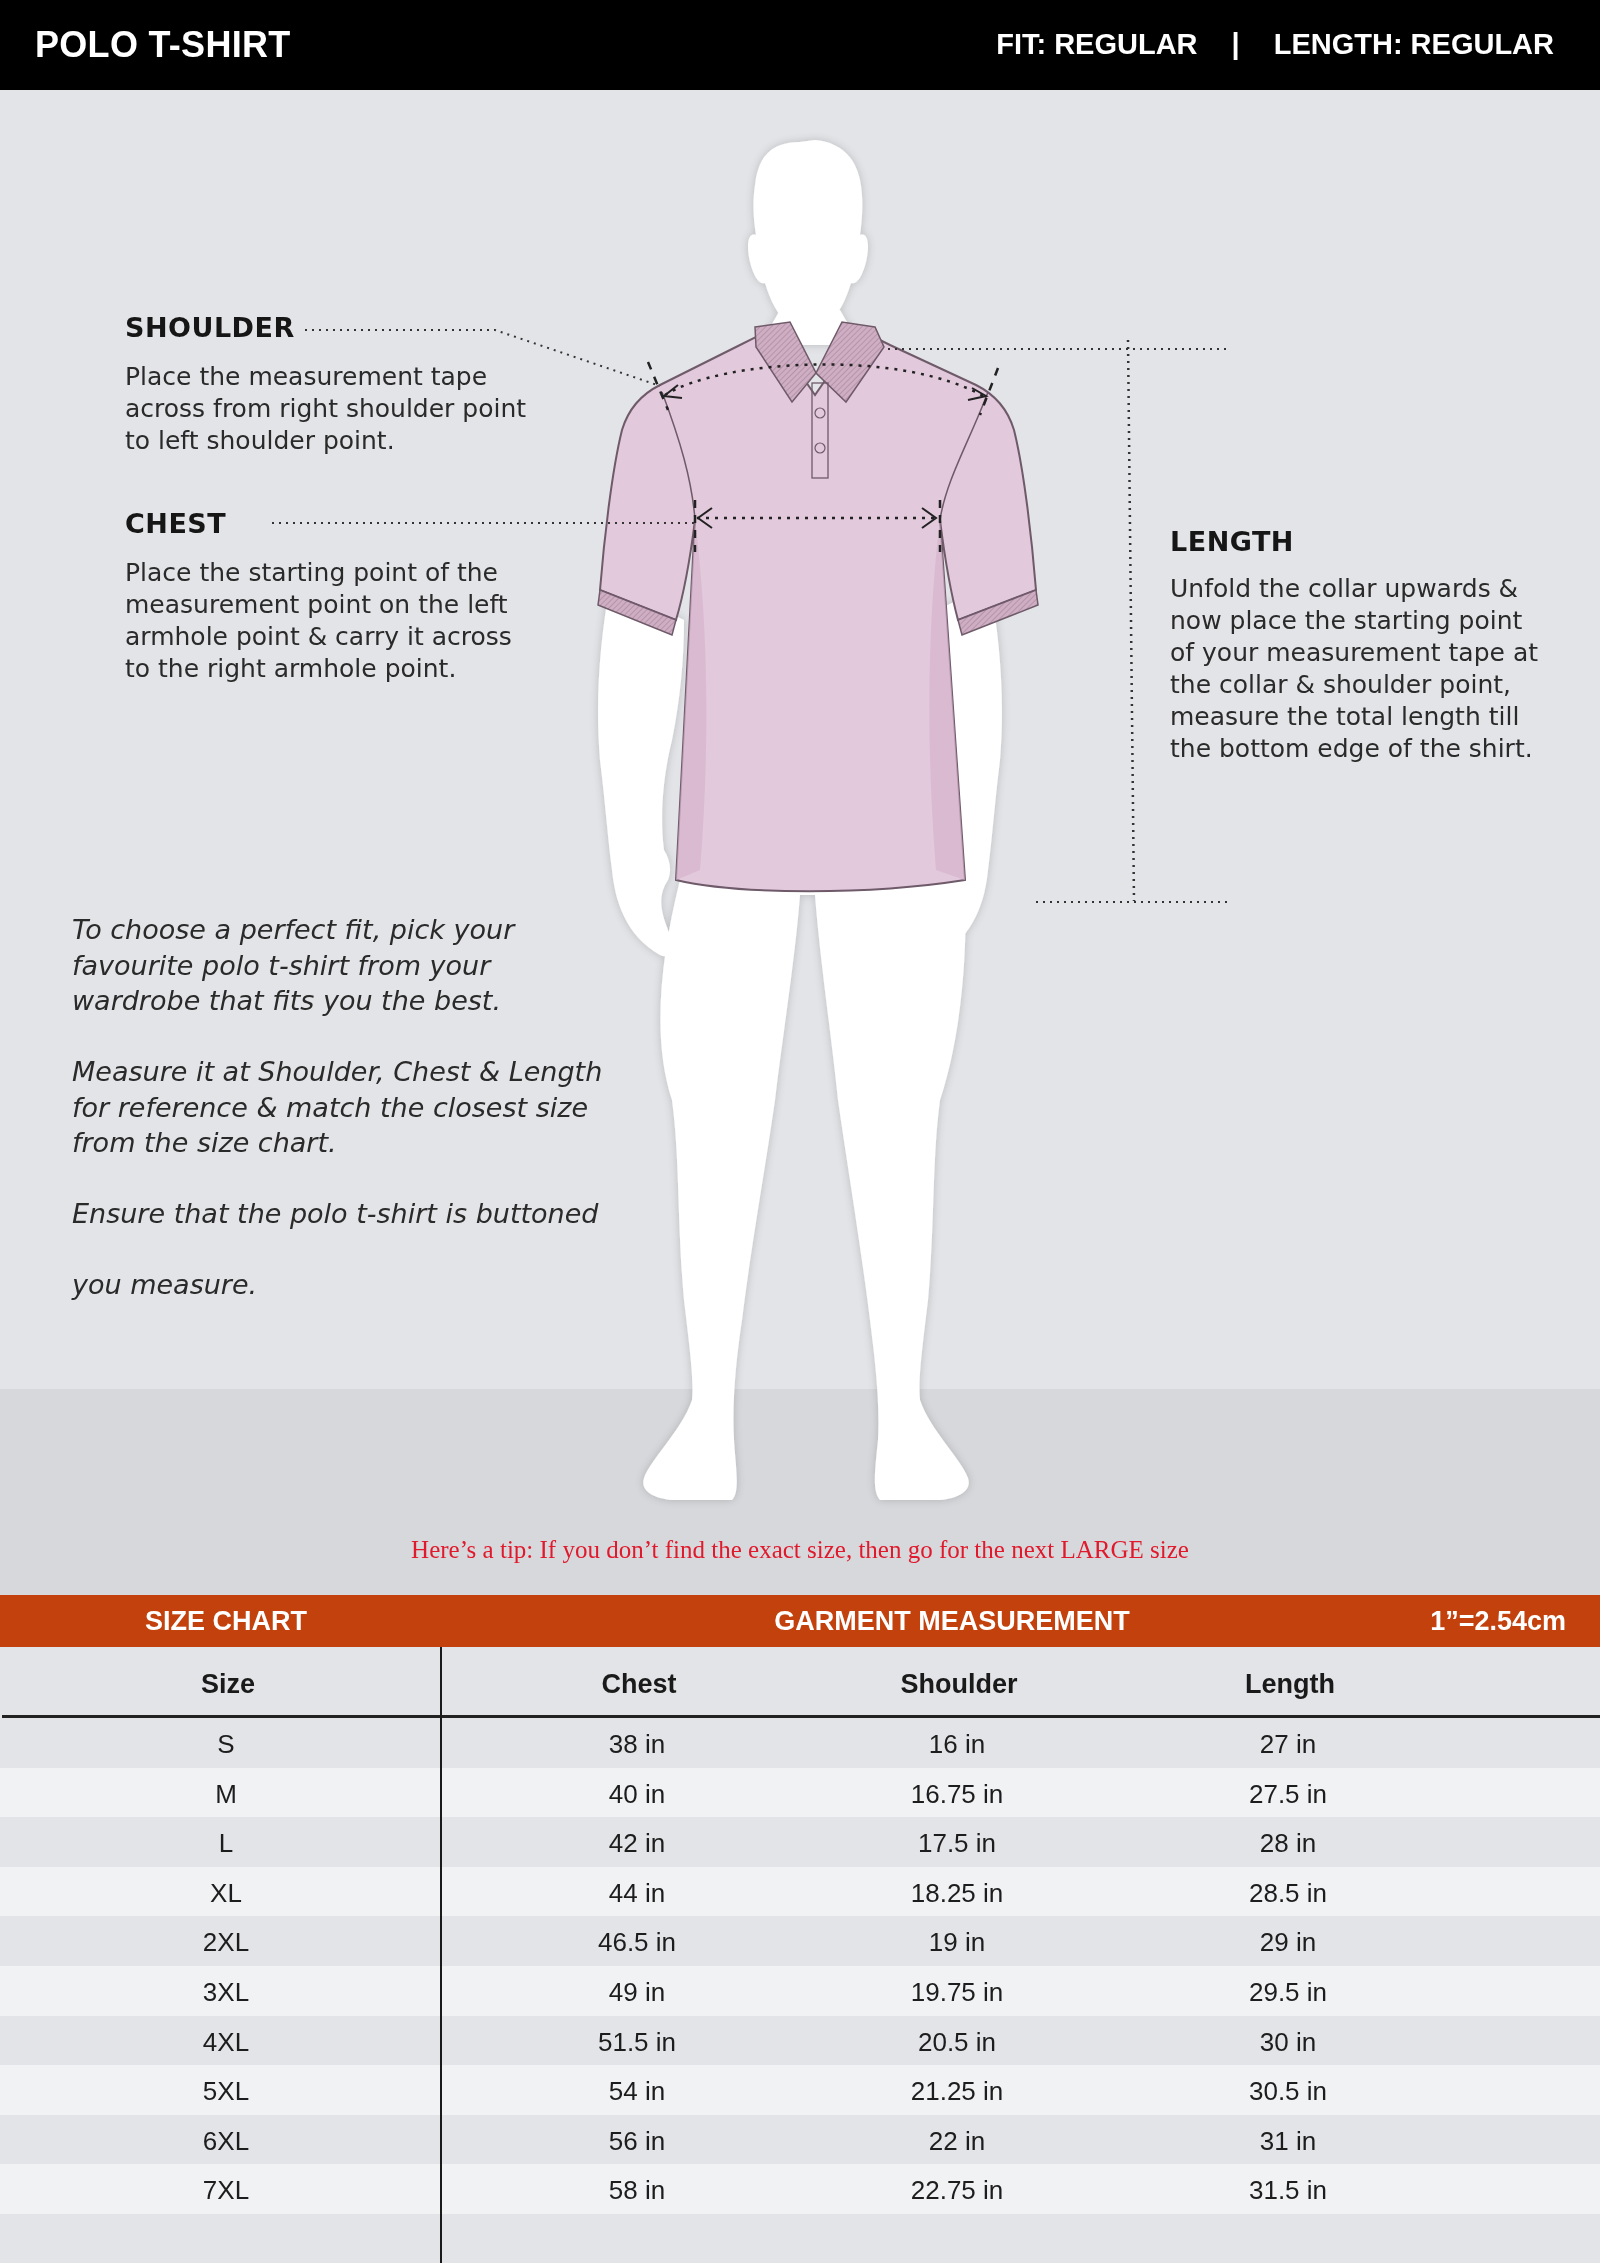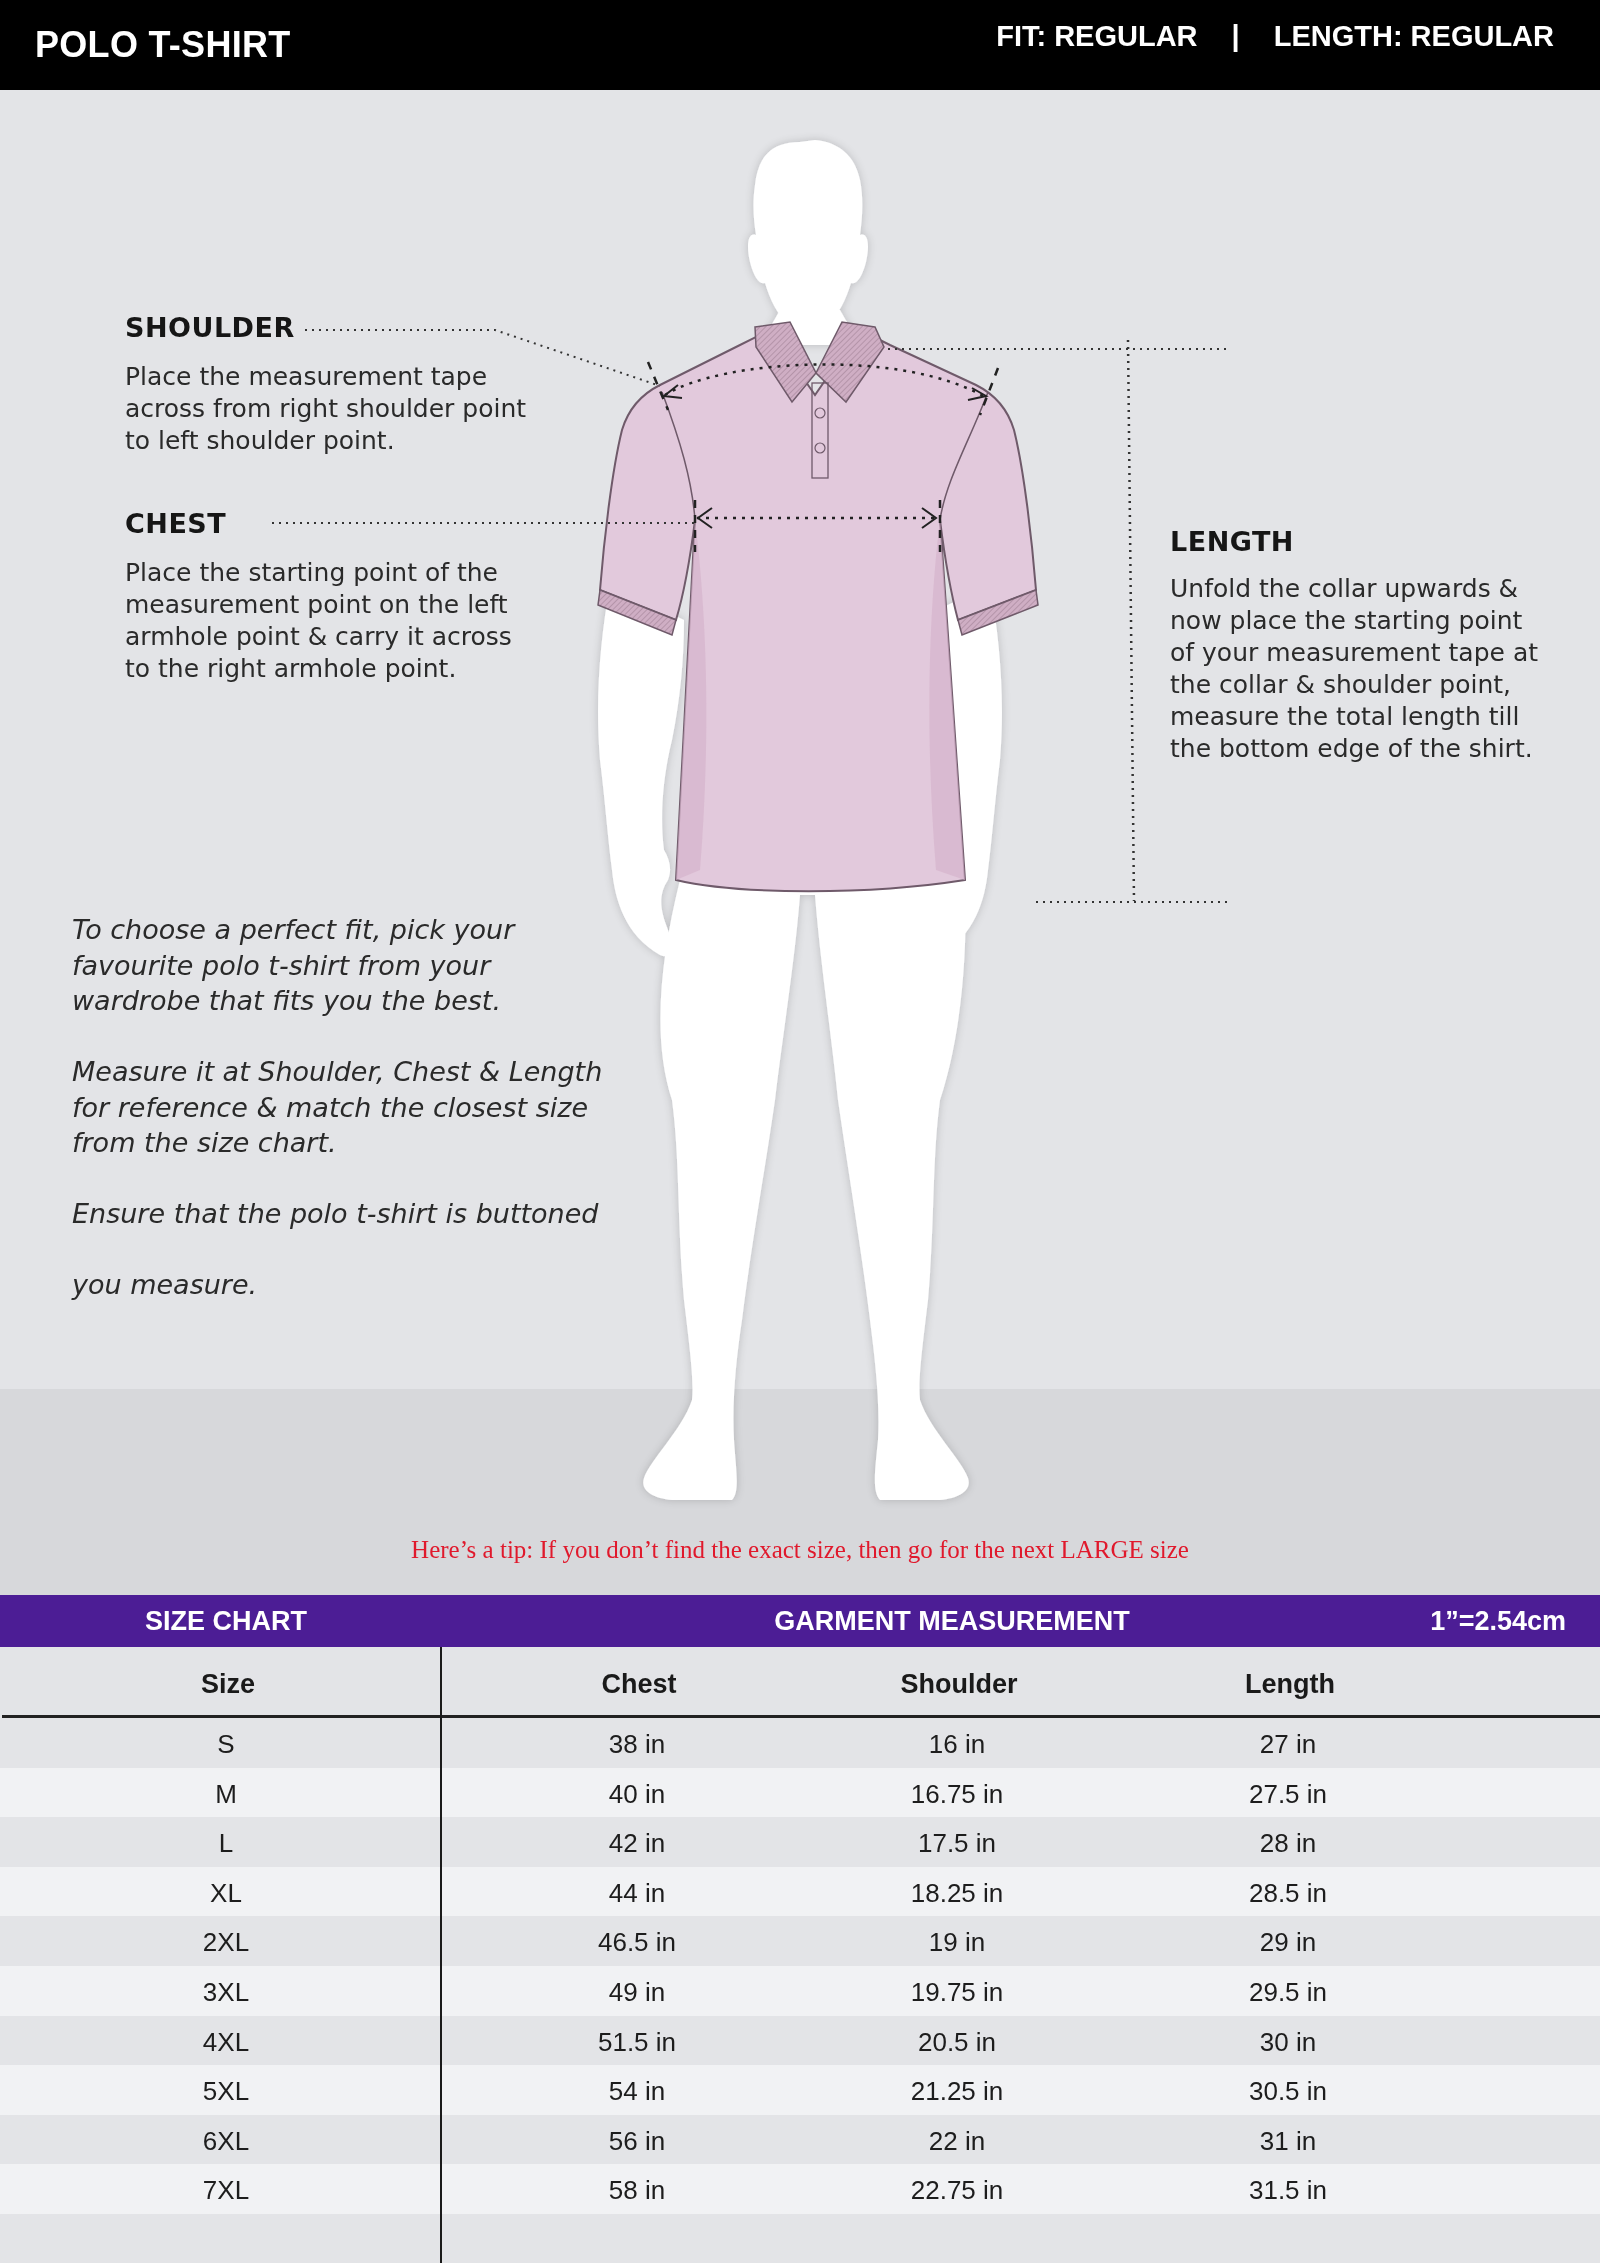--- a/index.html
+++ b/index.html
@@ -1,36 +1,36 @@
 <!DOCTYPE html>
 <html><head>
 <meta charset="utf-8">
 <style>
   * { box-sizing: border-box; margin: 0; padding: 0; }
   html, body { width: 1600px; height: 2263px; background: #e3e4e7; overflow: hidden; }
   body { position: relative; font-family: "DejaVu Sans", "Liberation Sans", sans-serif; color: #1f1f1f; }
 
   .top-bar { position: absolute; left: 0; top: 0; width: 1600px; height: 90px; background: #000; color: #fff; }
   .top-title { position: absolute; left: 35px; top: 24px; font-size: 36px; font-weight: bold; letter-spacing: 0.3px; font-family: "Liberation Sans", sans-serif; text-align: center; }
-  .top-specs { position: absolute; right: 46px; top: 20px; font-size: 29px; font-weight: bold; display: flex; align-items: center; font-family: "Liberation Sans", sans-serif; }
+  .top-specs { position: absolute; right: 46px; top: 28px; font-size: 29px; font-weight: bold; display: flex; align-items: center; font-family: "Liberation Sans", sans-serif; }
   .top-specs .sep { margin: 0 34px; font-weight: bold; }
 
   .stage { position: absolute; left: 0; top: 90px; width: 1600px; height: 1299px; background: #e3e4e7; }
   .floor { position: absolute; left: 0; top: 1389px; width: 1600px; height: 206px; background: #d7d8db; }
 
   .figure-svg { position: absolute; left: 0; top: 0; width: 1600px; height: 1595px; }
 
   .annot-heading { position: absolute; font-size: 27px; font-weight: bold; color: #161616; letter-spacing: 0.5px; }
   .annot-body { position: absolute; font-size: 25px; line-height: 32px; color: #2a2a2a; }
   .tips { position: absolute; left: 72px; top: 912px; width: 560px; font-size: 27px; line-height: 35.5px; font-style: italic; color: #2a2a2a; }
   .tips p { margin-bottom: 35.5px; }
 
   .tip-line { position: absolute; left: 0; top: 1536px; width: 1600px; text-align: center; font-size: 25px; color: #e0192c; font-family: Liberation Serif, serif; }
 
-  .chart-bar { position: absolute; left: 0; top: 1595px; width: 1600px; height: 52px; background: #4c1d95; color: #fff; font-weight: bold; font-size: 27px; font-family: "Liberation Sans", sans-serif; }
+  .chart-bar { position: absolute; left: 0; top: 1595px; width: 1600px; height: 52px; background: #c2410c; color: #fff; font-weight: bold; font-size: 27px; font-family: "Liberation Sans", sans-serif; }
   .chart-bar span { position: absolute; top: 11px; }
   .chart-title { left: 0; width: 452px; text-align: center; }
   .chart-measure { left: 442px; width: 1020px; text-align: center; }
   .chart-conv { right: 34px; }
 
   .table { position: absolute; left: 0; top: 1647px; width: 1600px; height: 616px; background: #e3e4e7; font-family: "Liberation Sans", sans-serif; }
   .thead { position: absolute; left: 2px; top: 0; width: 1600px; height: 71px; border-bottom: 3px solid #222; padding-left: 14px; }
   .thead span, .row span { position: absolute; transform: translateX(-50%); white-space: nowrap; }
   .thead span { top: 22px; font-size: 27px; font-weight: bold; color: #1a1a1a; }
   .rows { position: absolute; left: 0; top: 71px; width: 1600px; }

